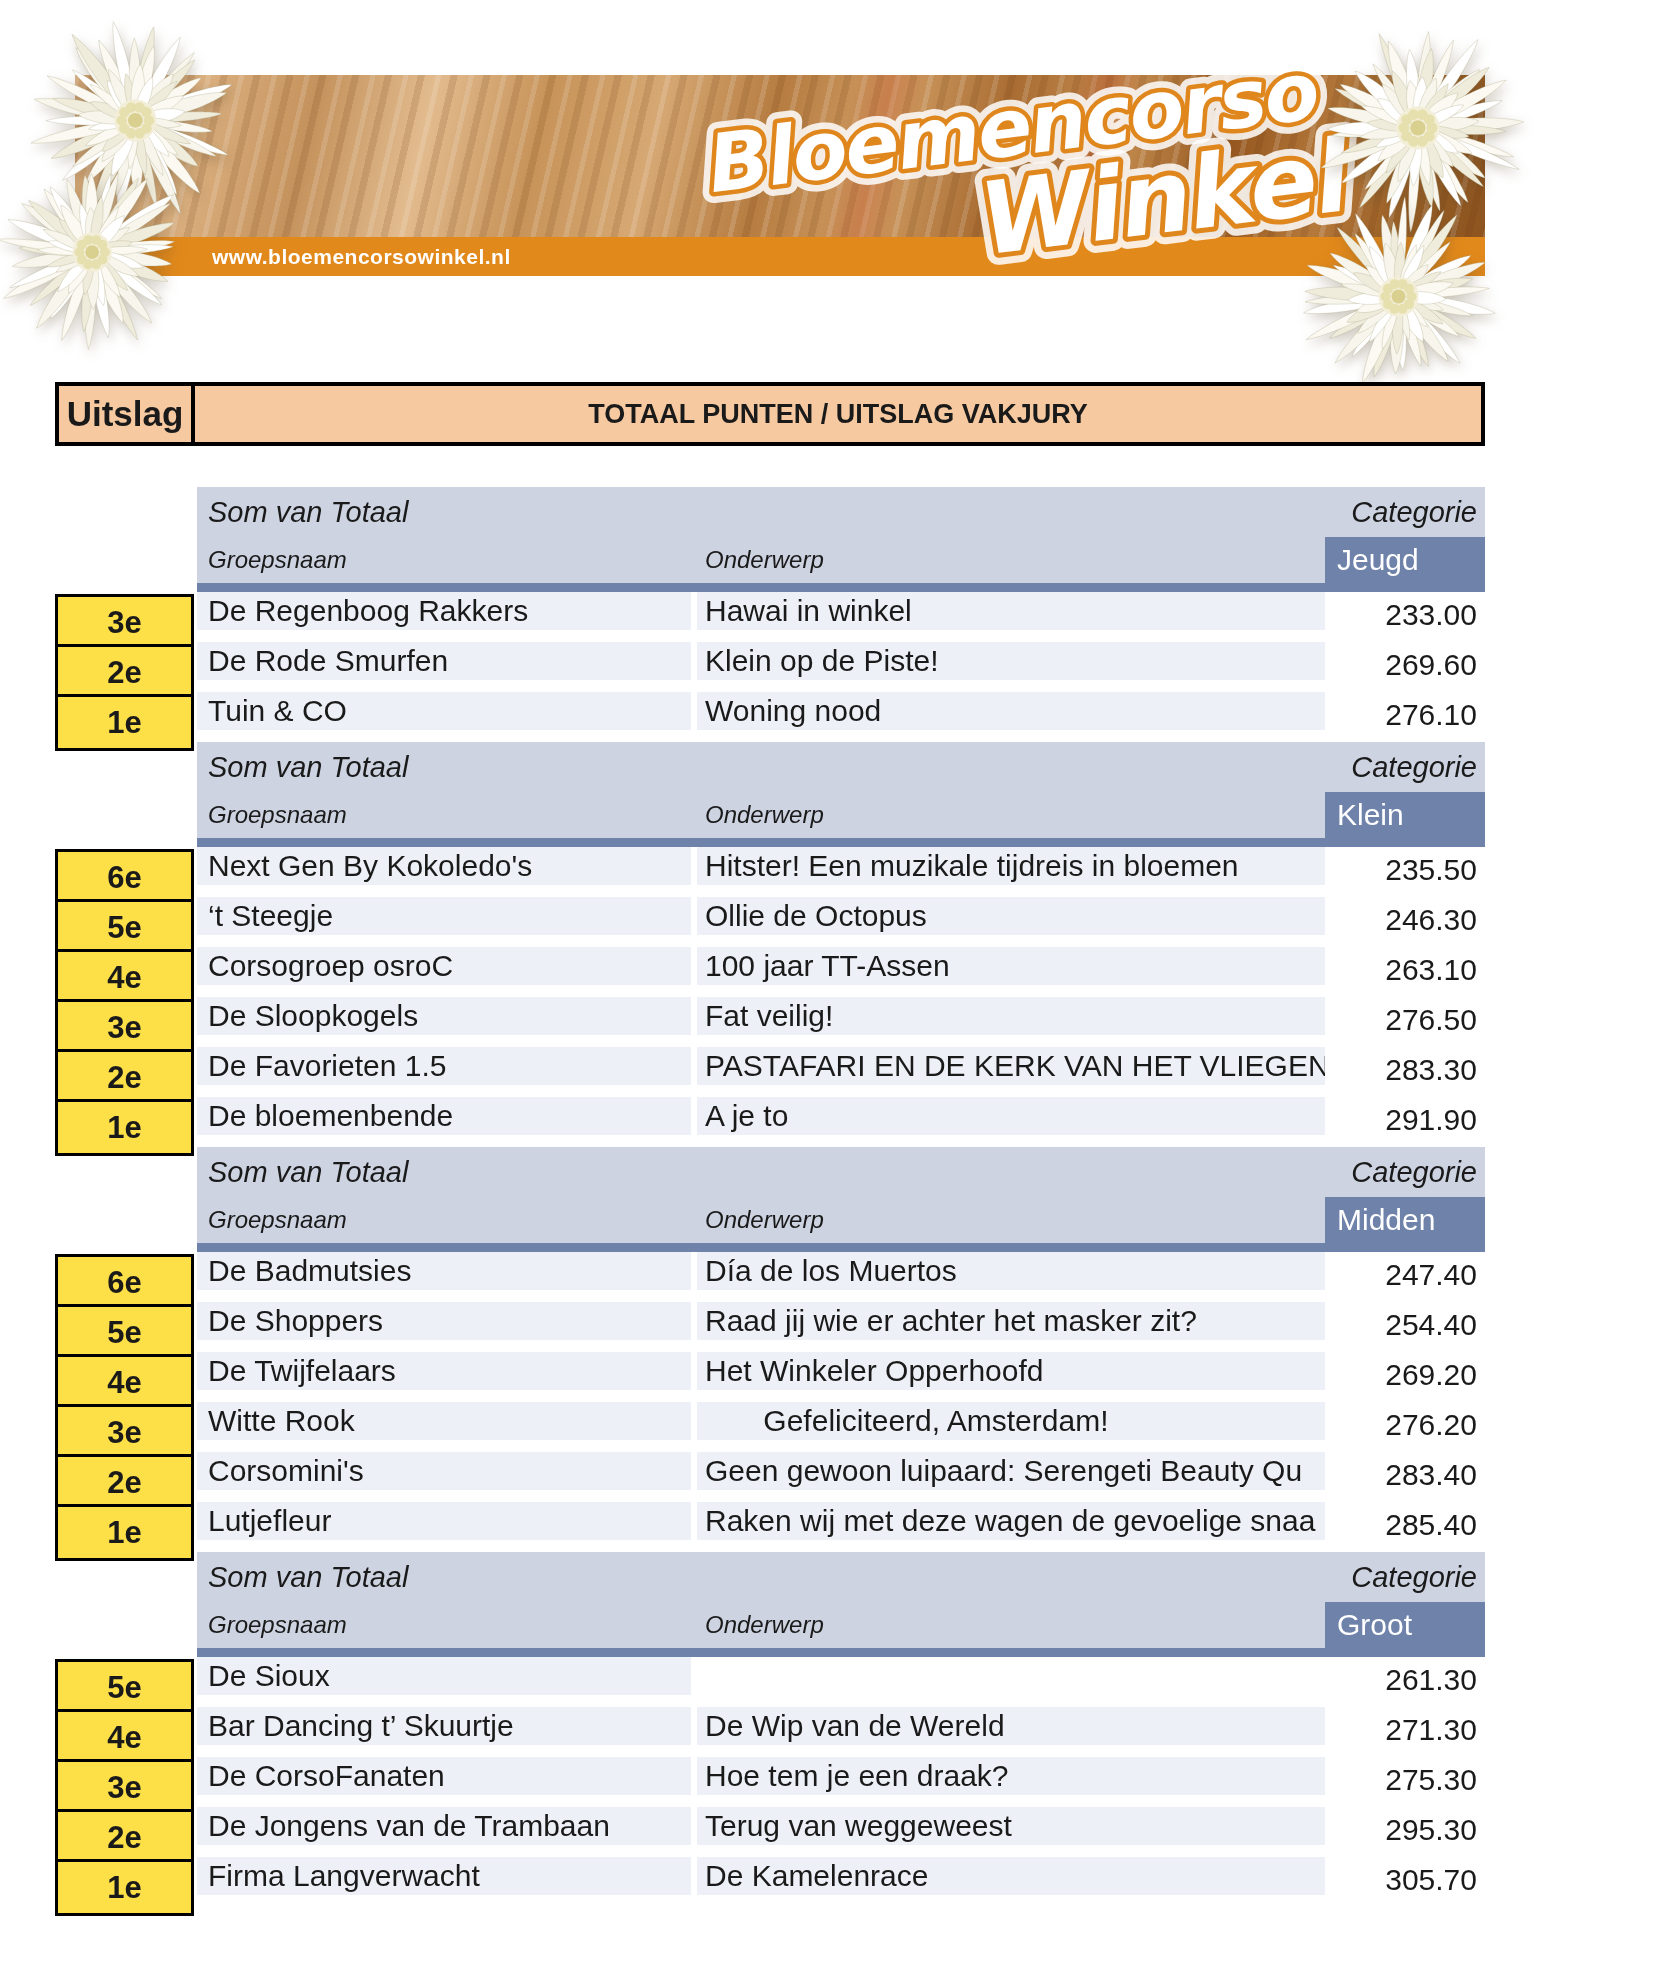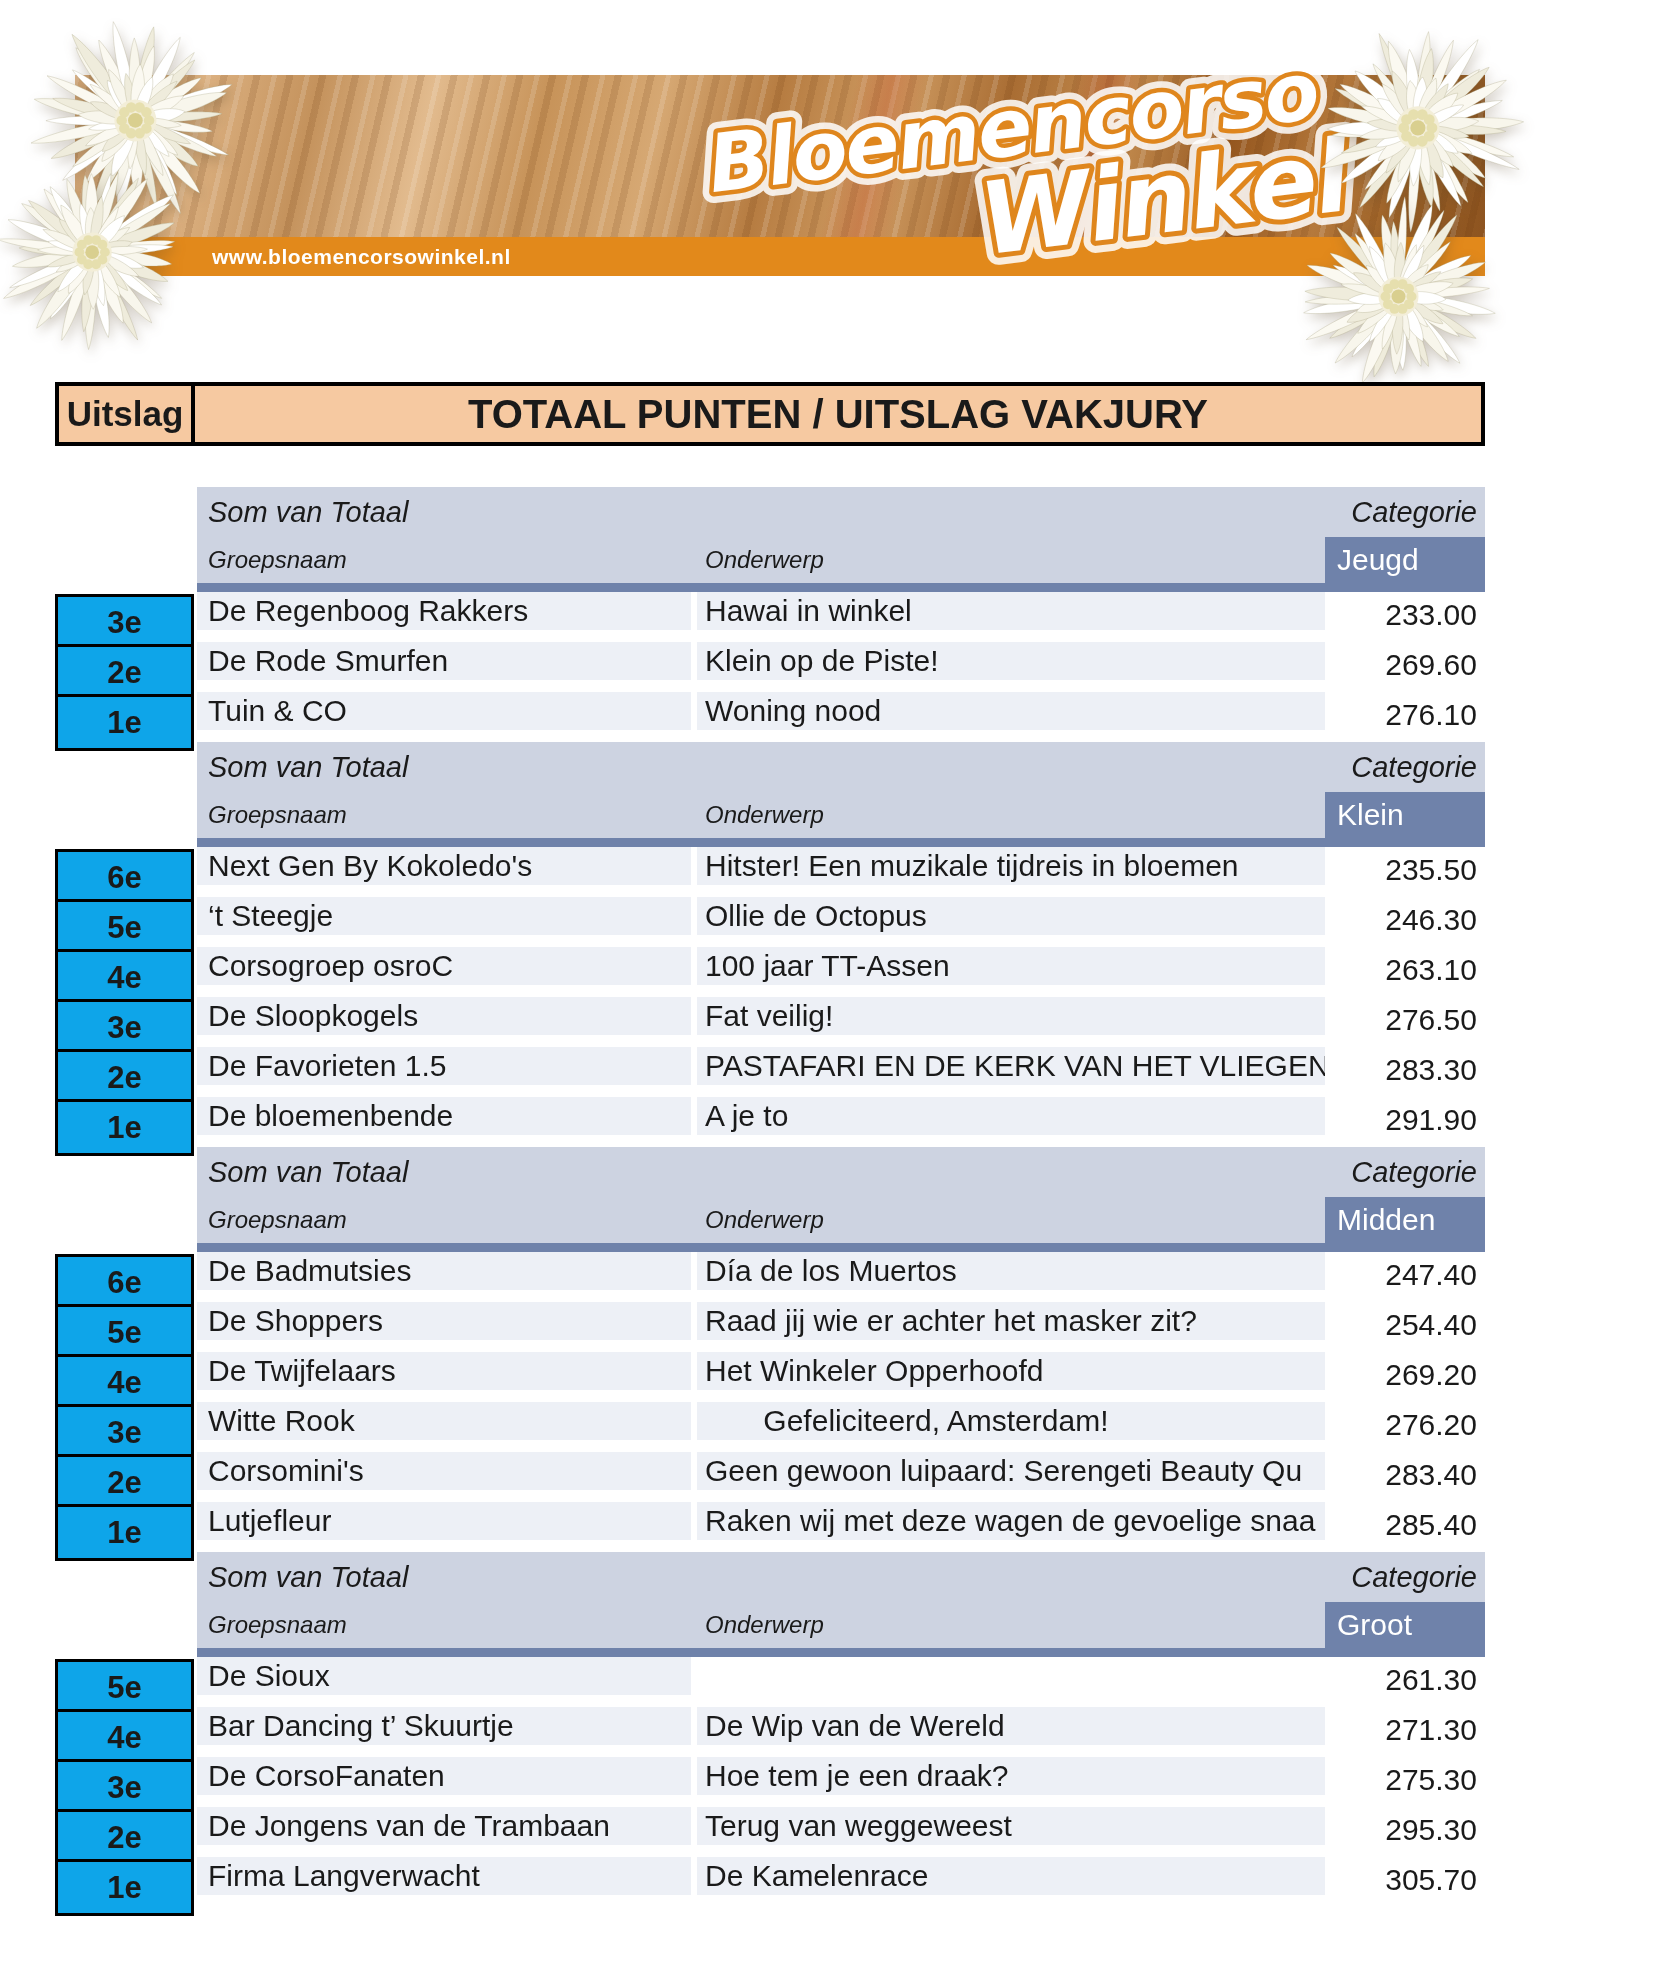--- a/index.html
+++ b/index.html
@@ -22,37 +22,37 @@
   .logo-svg{position:absolute;left:0;top:0;width:1653px;height:400px;pointer-events:none;}
   .logo-svg text{font-family:"DejaVu Sans",sans-serif;font-weight:bold;font-style:italic;}
   .flower{position:absolute;pointer-events:none;}
   .flower svg{filter:drop-shadow(2px 5px 6px rgba(90,70,40,.30));}
 
   
   .title-row{position:absolute;left:55px;top:382px;width:1430px;height:64px;display:flex;box-sizing:border-box;}
   .uitslag{width:140px;box-sizing:border-box;background:#f6c9a1;border:4px solid #000;
            display:flex;align-items:center;justify-content:center;font-weight:bold;font-size:35px;}
   .main-title{flex:1;box-sizing:border-box;background:#f6c9a1;border:4px solid #000;border-left:none;
-           display:flex;align-items:center;justify-content:center;font-weight:bold;font-size:40px;}
+           display:flex;align-items:center;justify-content:center;font-weight:bold;font-size:27px;}
 
   
   .tbl{position:absolute;left:55px;top:487px;width:1430px;}
   .hdr-a{margin-left:142px;width:1288px;height:50px;background:#cdd3e1;box-sizing:border-box;
          display:flex;align-items:center;justify-content:space-between;padding:0 8px 0 11px;}
   .hdr-a .lbl{font-style:italic;font-size:29px;}
   .hdr-b{margin-left:142px;width:1288px;height:46px;background:#cdd3e1;position:relative;}
   .hdr-b .lbl{font-style:italic;font-size:24px;position:absolute;top:0;height:46px;display:flex;align-items:center;}
   .hdr-b .grp{left:11px;} .hdr-b .ond{left:508px;}
   .catcell{position:absolute;right:0;top:0;width:160px;height:46px;background:#6f82aa;color:#fff;
            box-sizing:border-box;display:flex;align-items:center;padding-left:12px;font-size:30px;}
   .hdr-strip{margin-left:142px;width:1288px;height:9px;background:#6f82aa;}
 
   .row{position:relative;height:50px;}
   .rank{position:absolute;left:0;top:2px;width:139px;height:57px;box-sizing:border-box;
-        border:3px solid #000;background:#0ea5e9;display:flex;align-items:center;justify-content:center;
+        border:3px solid #000;background:#fde047;display:flex;align-items:center;justify-content:center;
         font-weight:bold;font-size:31px;}
   .c1,.c2{position:absolute;top:0;height:38px;background:#edf0f6;box-sizing:border-box;
         display:flex;align-items:center;font-size:30px;white-space:pre;overflow:hidden;}
   .c1{left:142px;width:494px;padding-left:11px;}
   .c2{left:642px;width:628px;padding-left:8px;}
   .c3{position:absolute;left:1270px;top:0;width:160px;height:46px;background:#fff;box-sizing:border-box;
       display:flex;align-items:center;justify-content:flex-end;padding-right:8px;font-size:30px;}
 </style>
 </head>
 <body>

